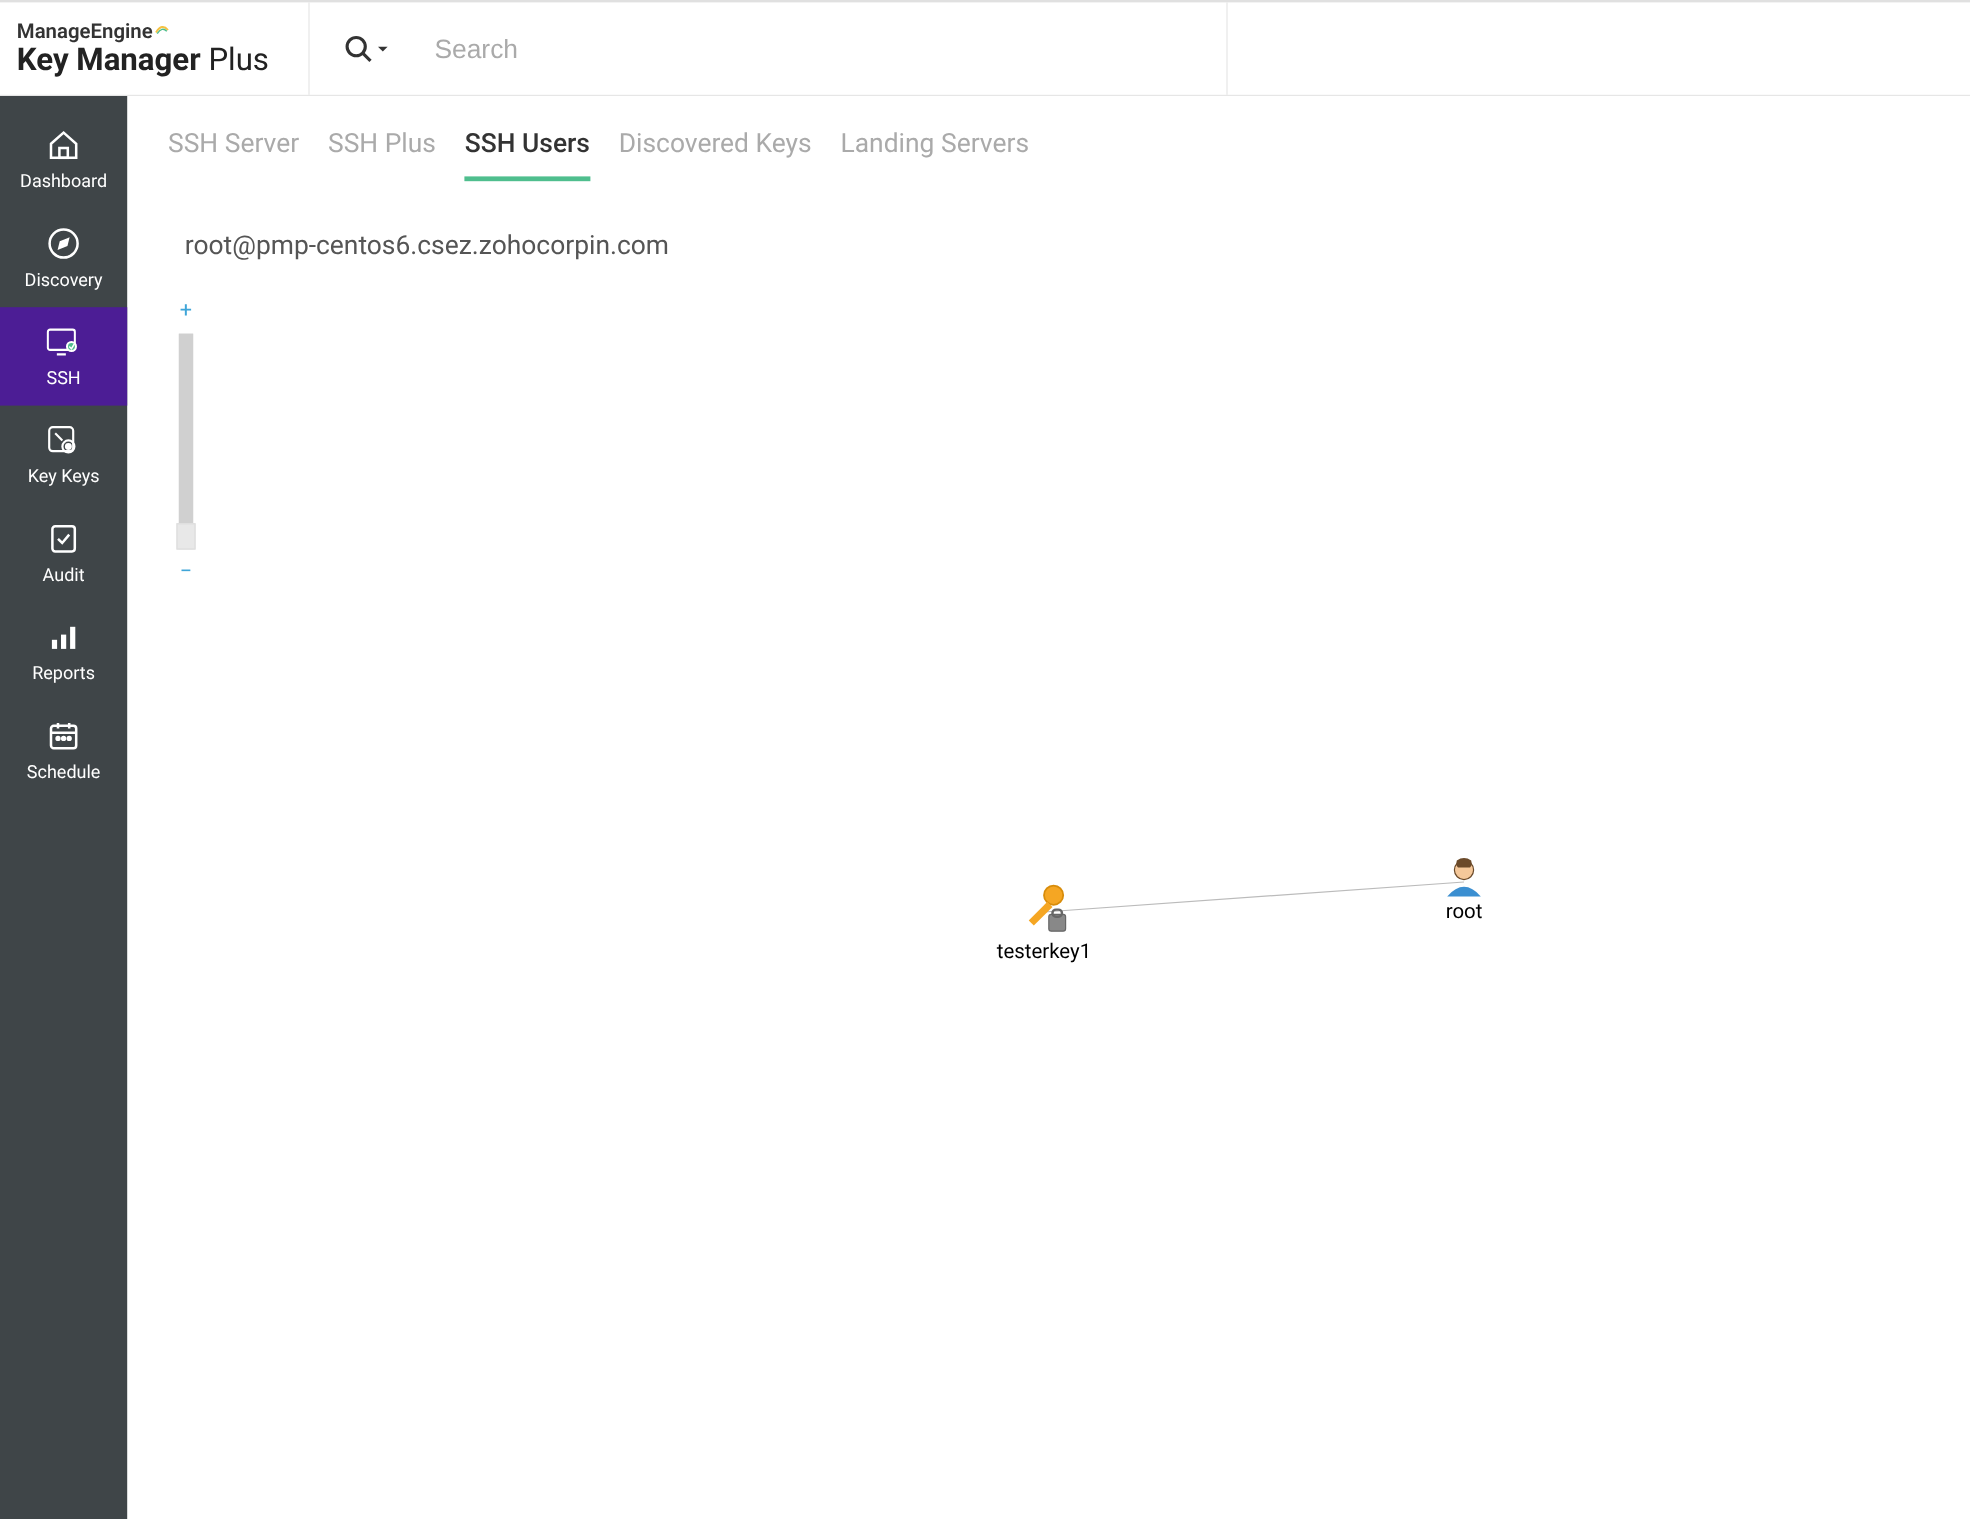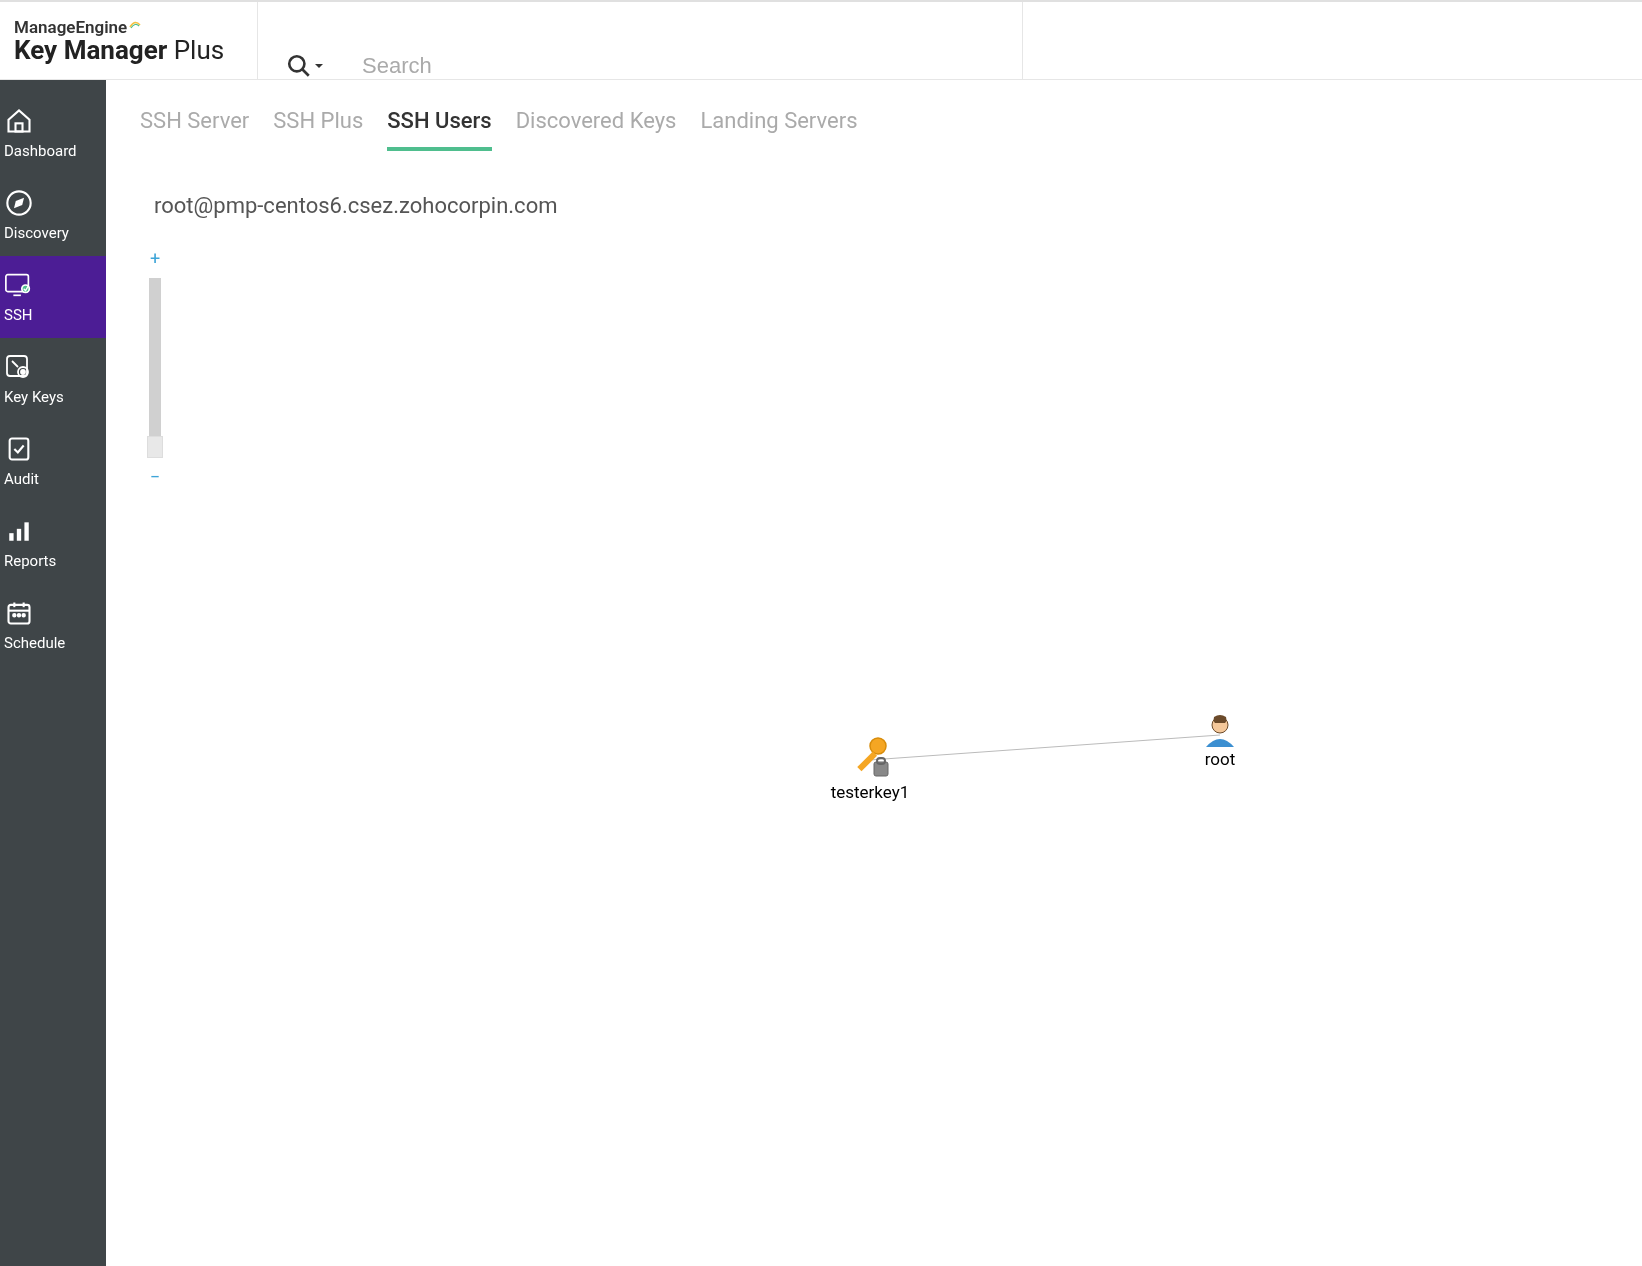--- a/index.html
+++ b/index.html
@@ -3,28 +3,28 @@
 <meta charset="utf-8">
 <style>
 * { margin: 0; padding: 0; box-sizing: border-box; }
 body { font-family: -apple-system, BlinkMacSystemFont, "Segoe UI", Roboto, Arial, sans-serif; overflow: hidden; width: 1642px; height: 1266px; background: #fff; }
 .top-border { height: 2px; background: #e0e0e0; width: 100%; }
 .header { display: flex; align-items: center; height: 78px; border-bottom: 1px solid #e6e6e6; }
 .logo-area { width: 258px; padding-left: 14px; display: flex; flex-direction: column; justify-content: center; border-right: 1px solid #e6e6e6; height: 100%; }
 .logo-top { font-size: 17px; font-weight: 600; color: #333; display: flex; align-items: center; }
 .logo-bottom { font-size: 26px; color: #222; margin-top: -2px; }
 .logo-bottom .bold { font-weight: 700; }
-.search-area { display: flex; align-items: flex-end; padding-left: 28px; flex: 1; height: 100%; }
+.search-area { display: flex; align-items: center; padding-left: 28px; flex: 1; height: 100%; }
 .search-icon-wrap { display: flex; align-items: center; cursor: pointer; }
 .search-input { border: none; outline: none; font-size: 22px; color: #999; margin-left: 38px; width: 400px; background: transparent; }
 .search-input::placeholder { color: #aaa; }
 .search-divider { width: 1px; height: 100%; background: #e6e6e6; margin-left: 260px; }
 .layout { display: flex; height: calc(100% - 80px); }
 .sidebar { width: 106px; background: #3f4548; display: flex; flex-direction: column; padding-top: 12px; }
-.nav-item { display: flex; flex-direction: column; justify-content: center; color: #fff; font-size: 15px; padding: 14px 4px 14px 4px; cursor: pointer; gap: 6px; }
+.nav-item { display: flex; flex-direction: column; align-items: center; justify-content: center; color: #fff; font-size: 15px; padding: 14px 4px 14px 4px; cursor: pointer; gap: 6px; }
 .nav-item.active { background: #4c1d95; }
 .nav-icon { width: 30px; height: 30px; display: flex; align-items: center; justify-content: center; }
 .content { flex: 1; padding: 28px 36px 0 20px; position: relative; margin-left: 14px; }
 .tabs { display: flex; gap: 24px; align-items: center; }
 .tab { font-size: 22px; color: #aaa; padding-bottom: 14px; cursor: pointer; border-bottom: 4px solid transparent; }
 .tab.active { color: #333; font-weight: 500; border-bottom: 4px solid #4fbe8e; }
 .page-title { font-size: 22px; color: #555; margin-top: 42px; margin-left: 14px; }
 .zoom-controls { margin-top: 32px; margin-left: 6px; display: flex; flex-direction: column; align-items: center; width: 18px; }
 .zoom-btn { color: #3fa5d8; font-size: 18px; cursor: pointer; line-height: 1; user-select: none; }
 .zoom-track { width: 12px; height: 180px; background: #f0f0f0; margin: 10px 0; position: relative; }

